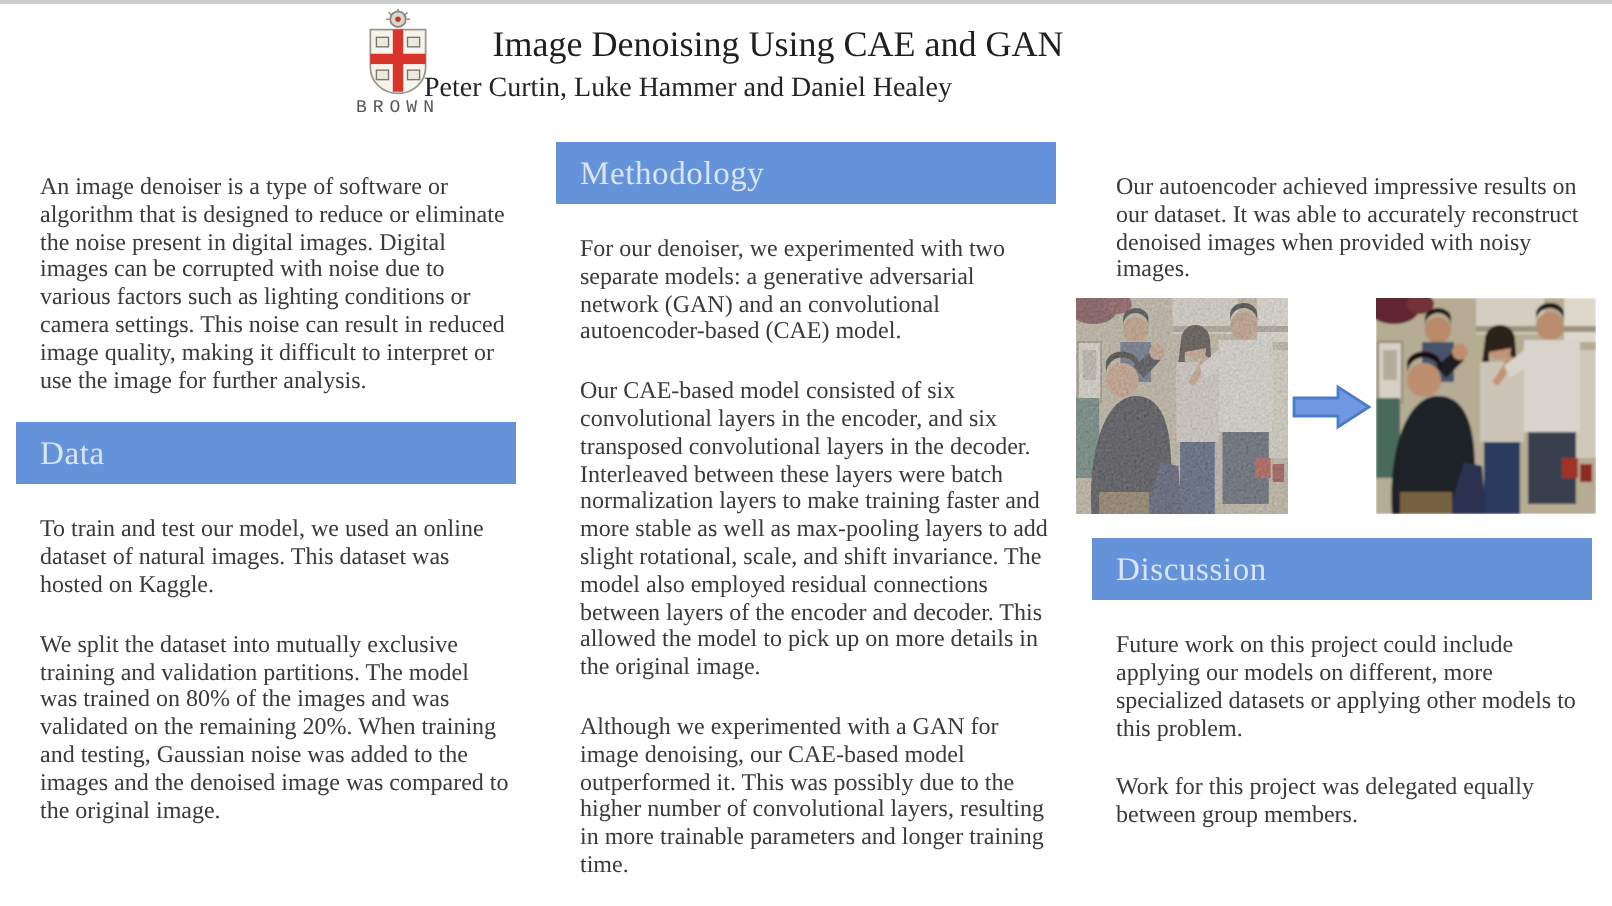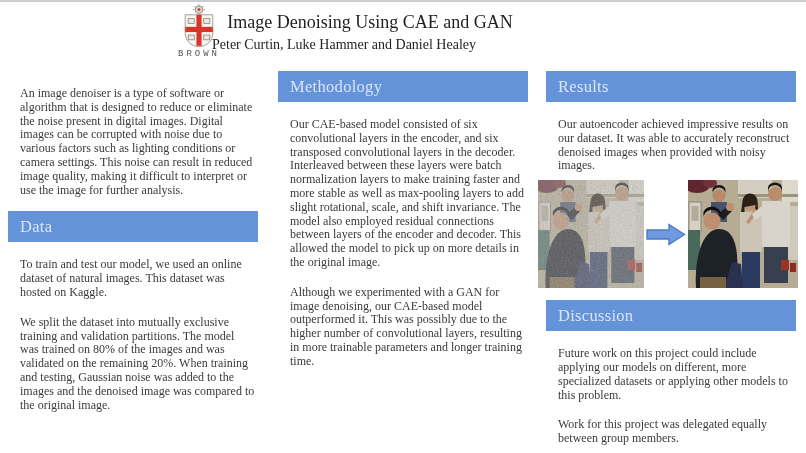--- a/index.html
+++ b/index.html
@@ -17,21 +17,21 @@
   .top-edge{position:absolute;top:0;left:0;width:806px;height:2px;background:#cdcdcd;}
   
   .logo{position:absolute;left:170px;top:4px;width:58px;text-align:center;}
   .logo svg{display:block;margin:0 auto;}
   .wordmark{
     font-size:9px;letter-spacing:3px;color:#5a5450;margin-top:1px;
     font-family:Liberation Mono, monospace;
   }
   .title{
     position:absolute;left:0;top:12px;width:740px;text-align:center;
-    font-size:18px;color:#1f1f1f;
+    font-size:18px;color:#1f1f1f;padding-left:19px;
   }
   .authors{
     position:absolute;left:0;top:37px;width:688px;text-align:center;
     font-size:14px;color:#242424;
   }
   
   .col{position:absolute;top:71px;width:250px;}
   .col1{left:8px;} .col2{left:278px;} .col3{left:546px;}
   .bar{
     height:31px;background:var(--section-bar);color:var(--section-bar-text);
@@ -148,28 +148,26 @@
     <span>Data</span>
   </div>
   <p>To train and test our model, we used an online dataset of natural images. This dataset was hosted on Kaggle.</p>
   <p>We split the dataset into mutually exclusive training and validation partitions. The model was trained on 80% of the images and was validated on the remaining 20%. When training and testing, Gaussian noise was added to the images and the denoised image was compared to the original image.</p>
 </div>
 
 <div class="col col2">
   <div class="bar">
     <span>Methodology</span>
   </div>
+  <p>For our denoiser, we experimented with two separate models: a generative adversarial network (GAN) and an convolutional autoencoder-based (CAE) model.</p>
   <p>Our CAE-based model consisted of six convolutional layers in the encoder, and six transposed convolutional layers in the decoder. Interleaved between these layers were batch normalization layers to make training faster and more stable as well as max-pooling layers to add slight rotational, scale, and shift invariance. The model also employed residual connections between layers of the encoder and decoder. This allowed the model to pick up on more details in the original image.</p>
   <p>Although we experimented with a GAN for image denoising, our CAE-based model outperformed it. This was possibly due to the higher number of convolutional layers, resulting in more trainable parameters and longer training time.</p>
 </div>
 
 <div class="col col3">
-  <div class="bar">
-    <span>Results</span>
-  </div>
   <p>Our autoencoder achieved impressive results on our dataset.  It was able to accurately reconstruct denoised images when provided with noisy images.</p>
 
   <div class="figure-row">
     <svg class="fig-img" viewBox="0 0 110 108" preserveAspectRatio="none">
       <use href="#party-scene"></use>
       <rect x="0" y="0" width="110" height="108" filter="url(#grainF)"></rect>
     </svg>
     <div class="arrow-box">
       <svg width="40" height="23" viewBox="0 0 40 23">
         <polygon points="1,7 23,7 23,1.5 38.5,11.5 23,21.5 23,16 1,16" fill="var(--arrow-blue)" stroke="#4a7cc9" stroke-width="1.4"></polygon>

